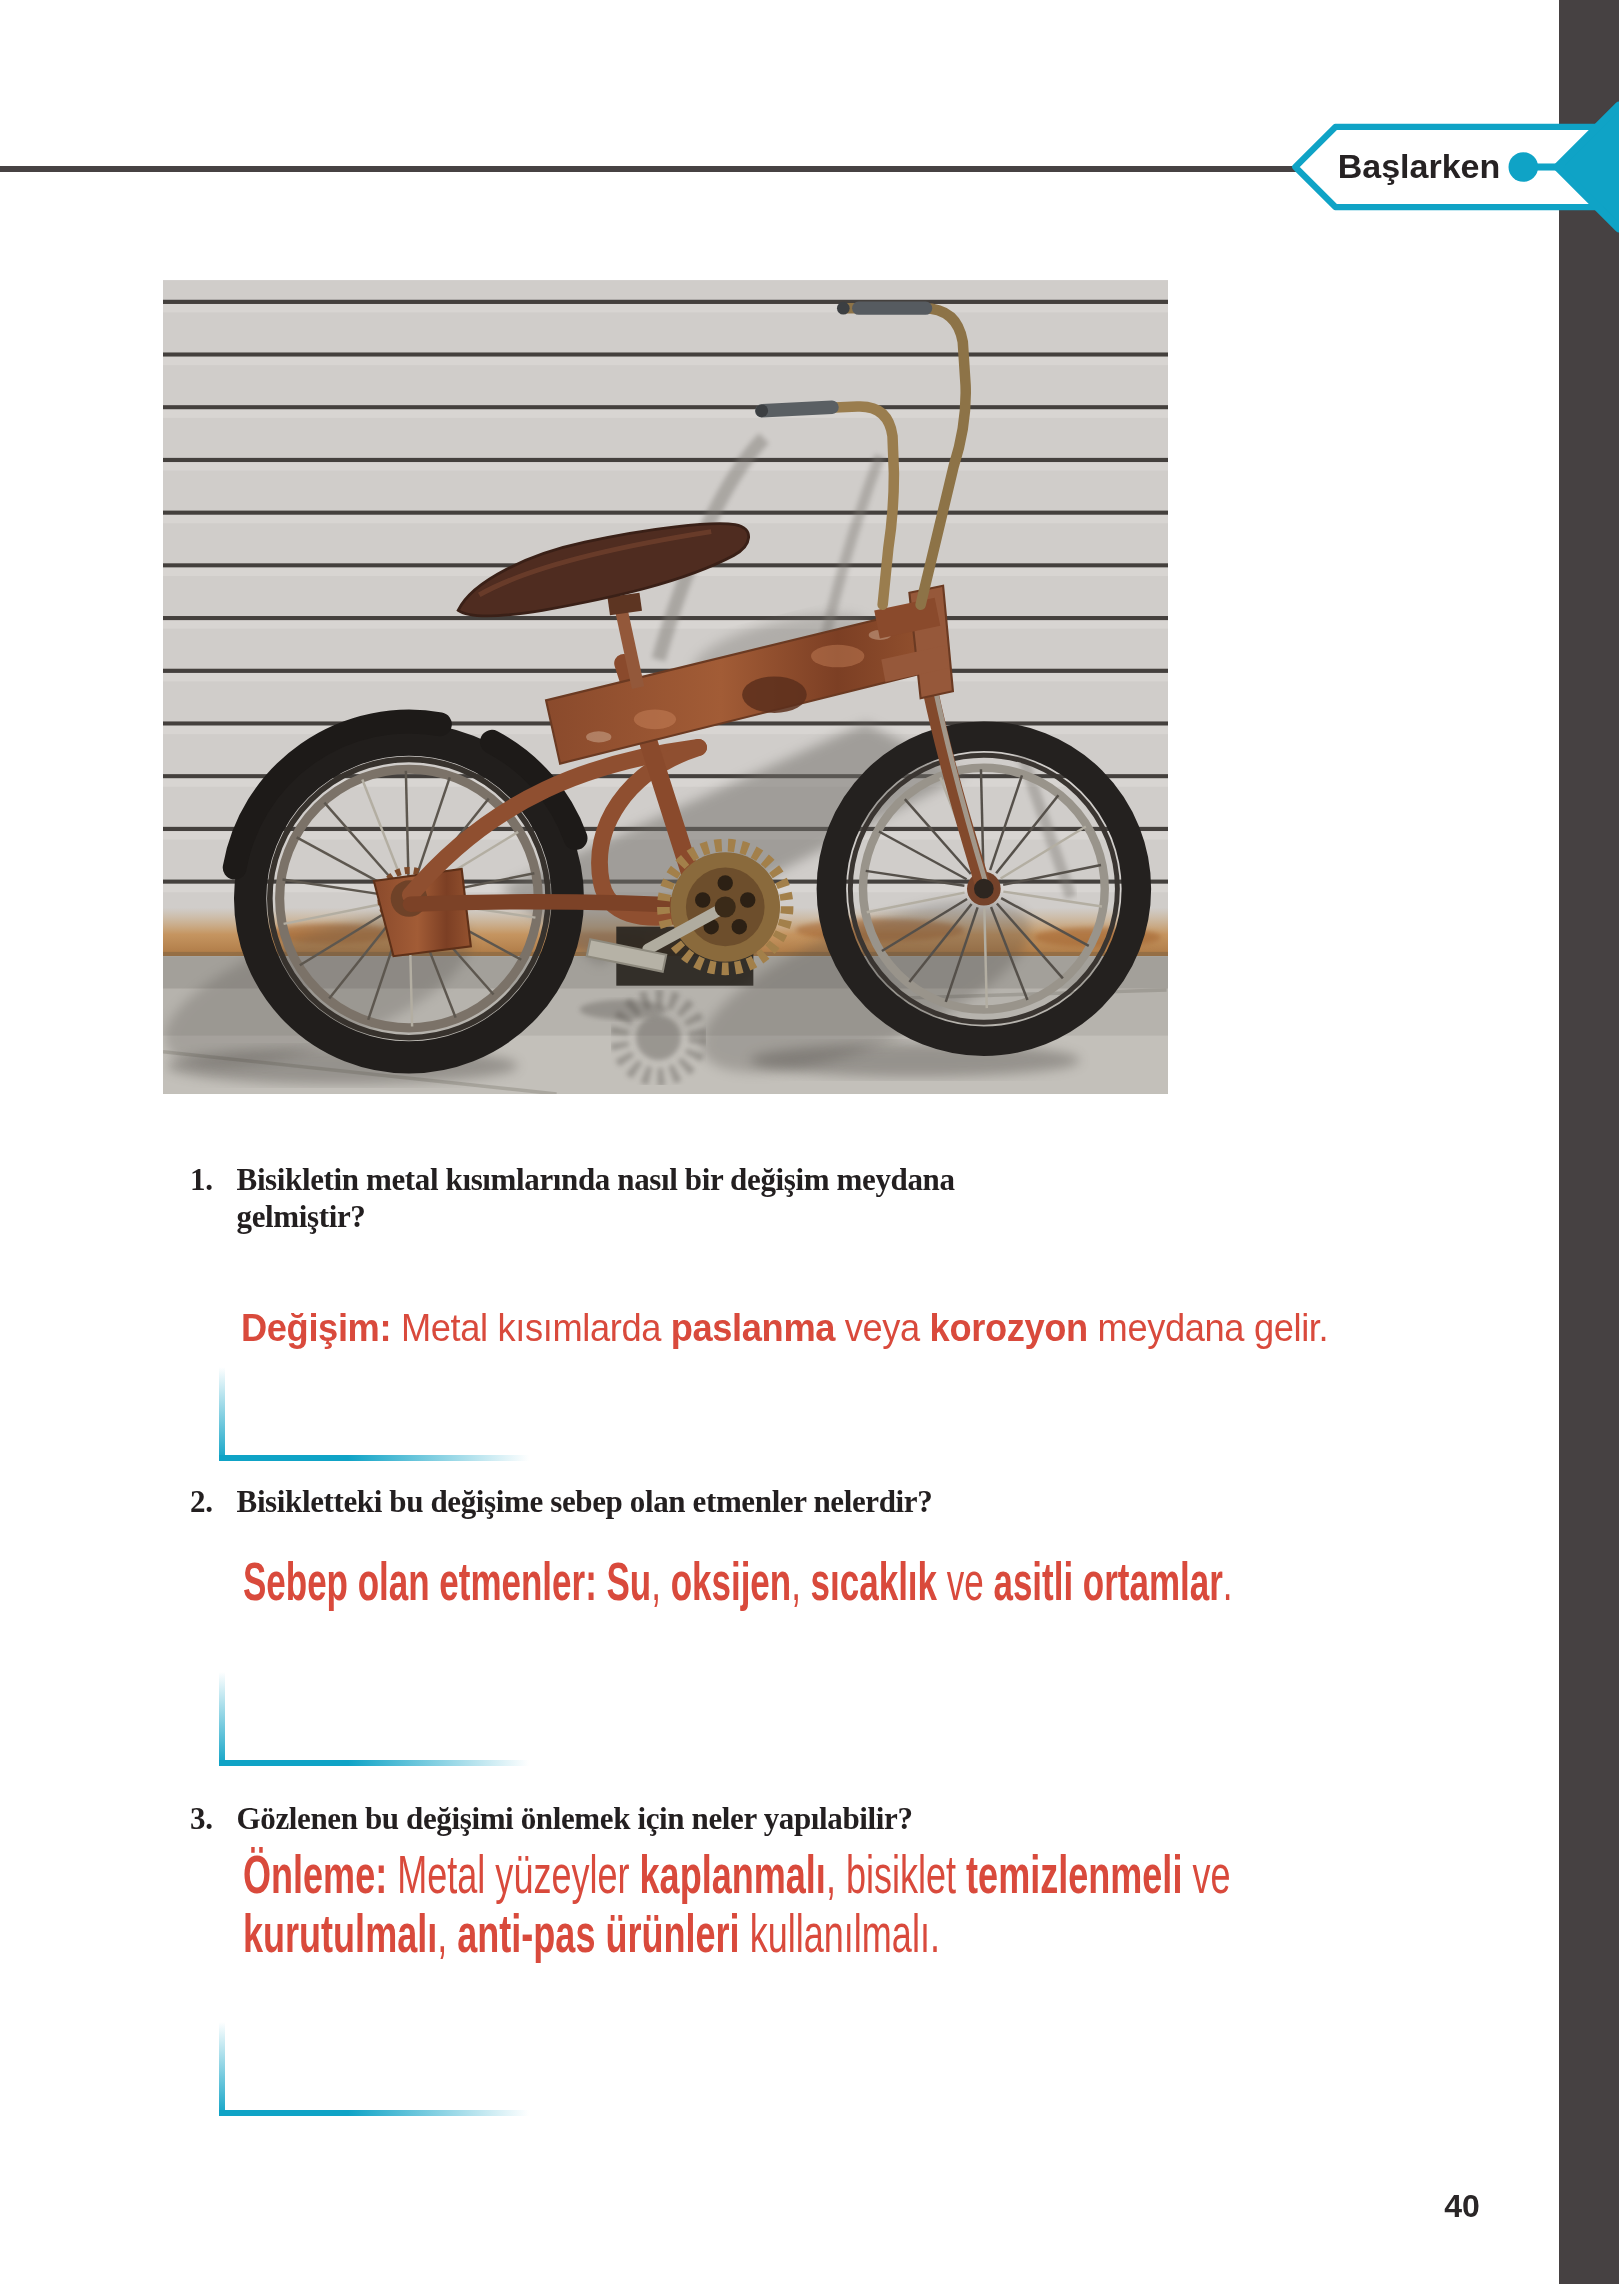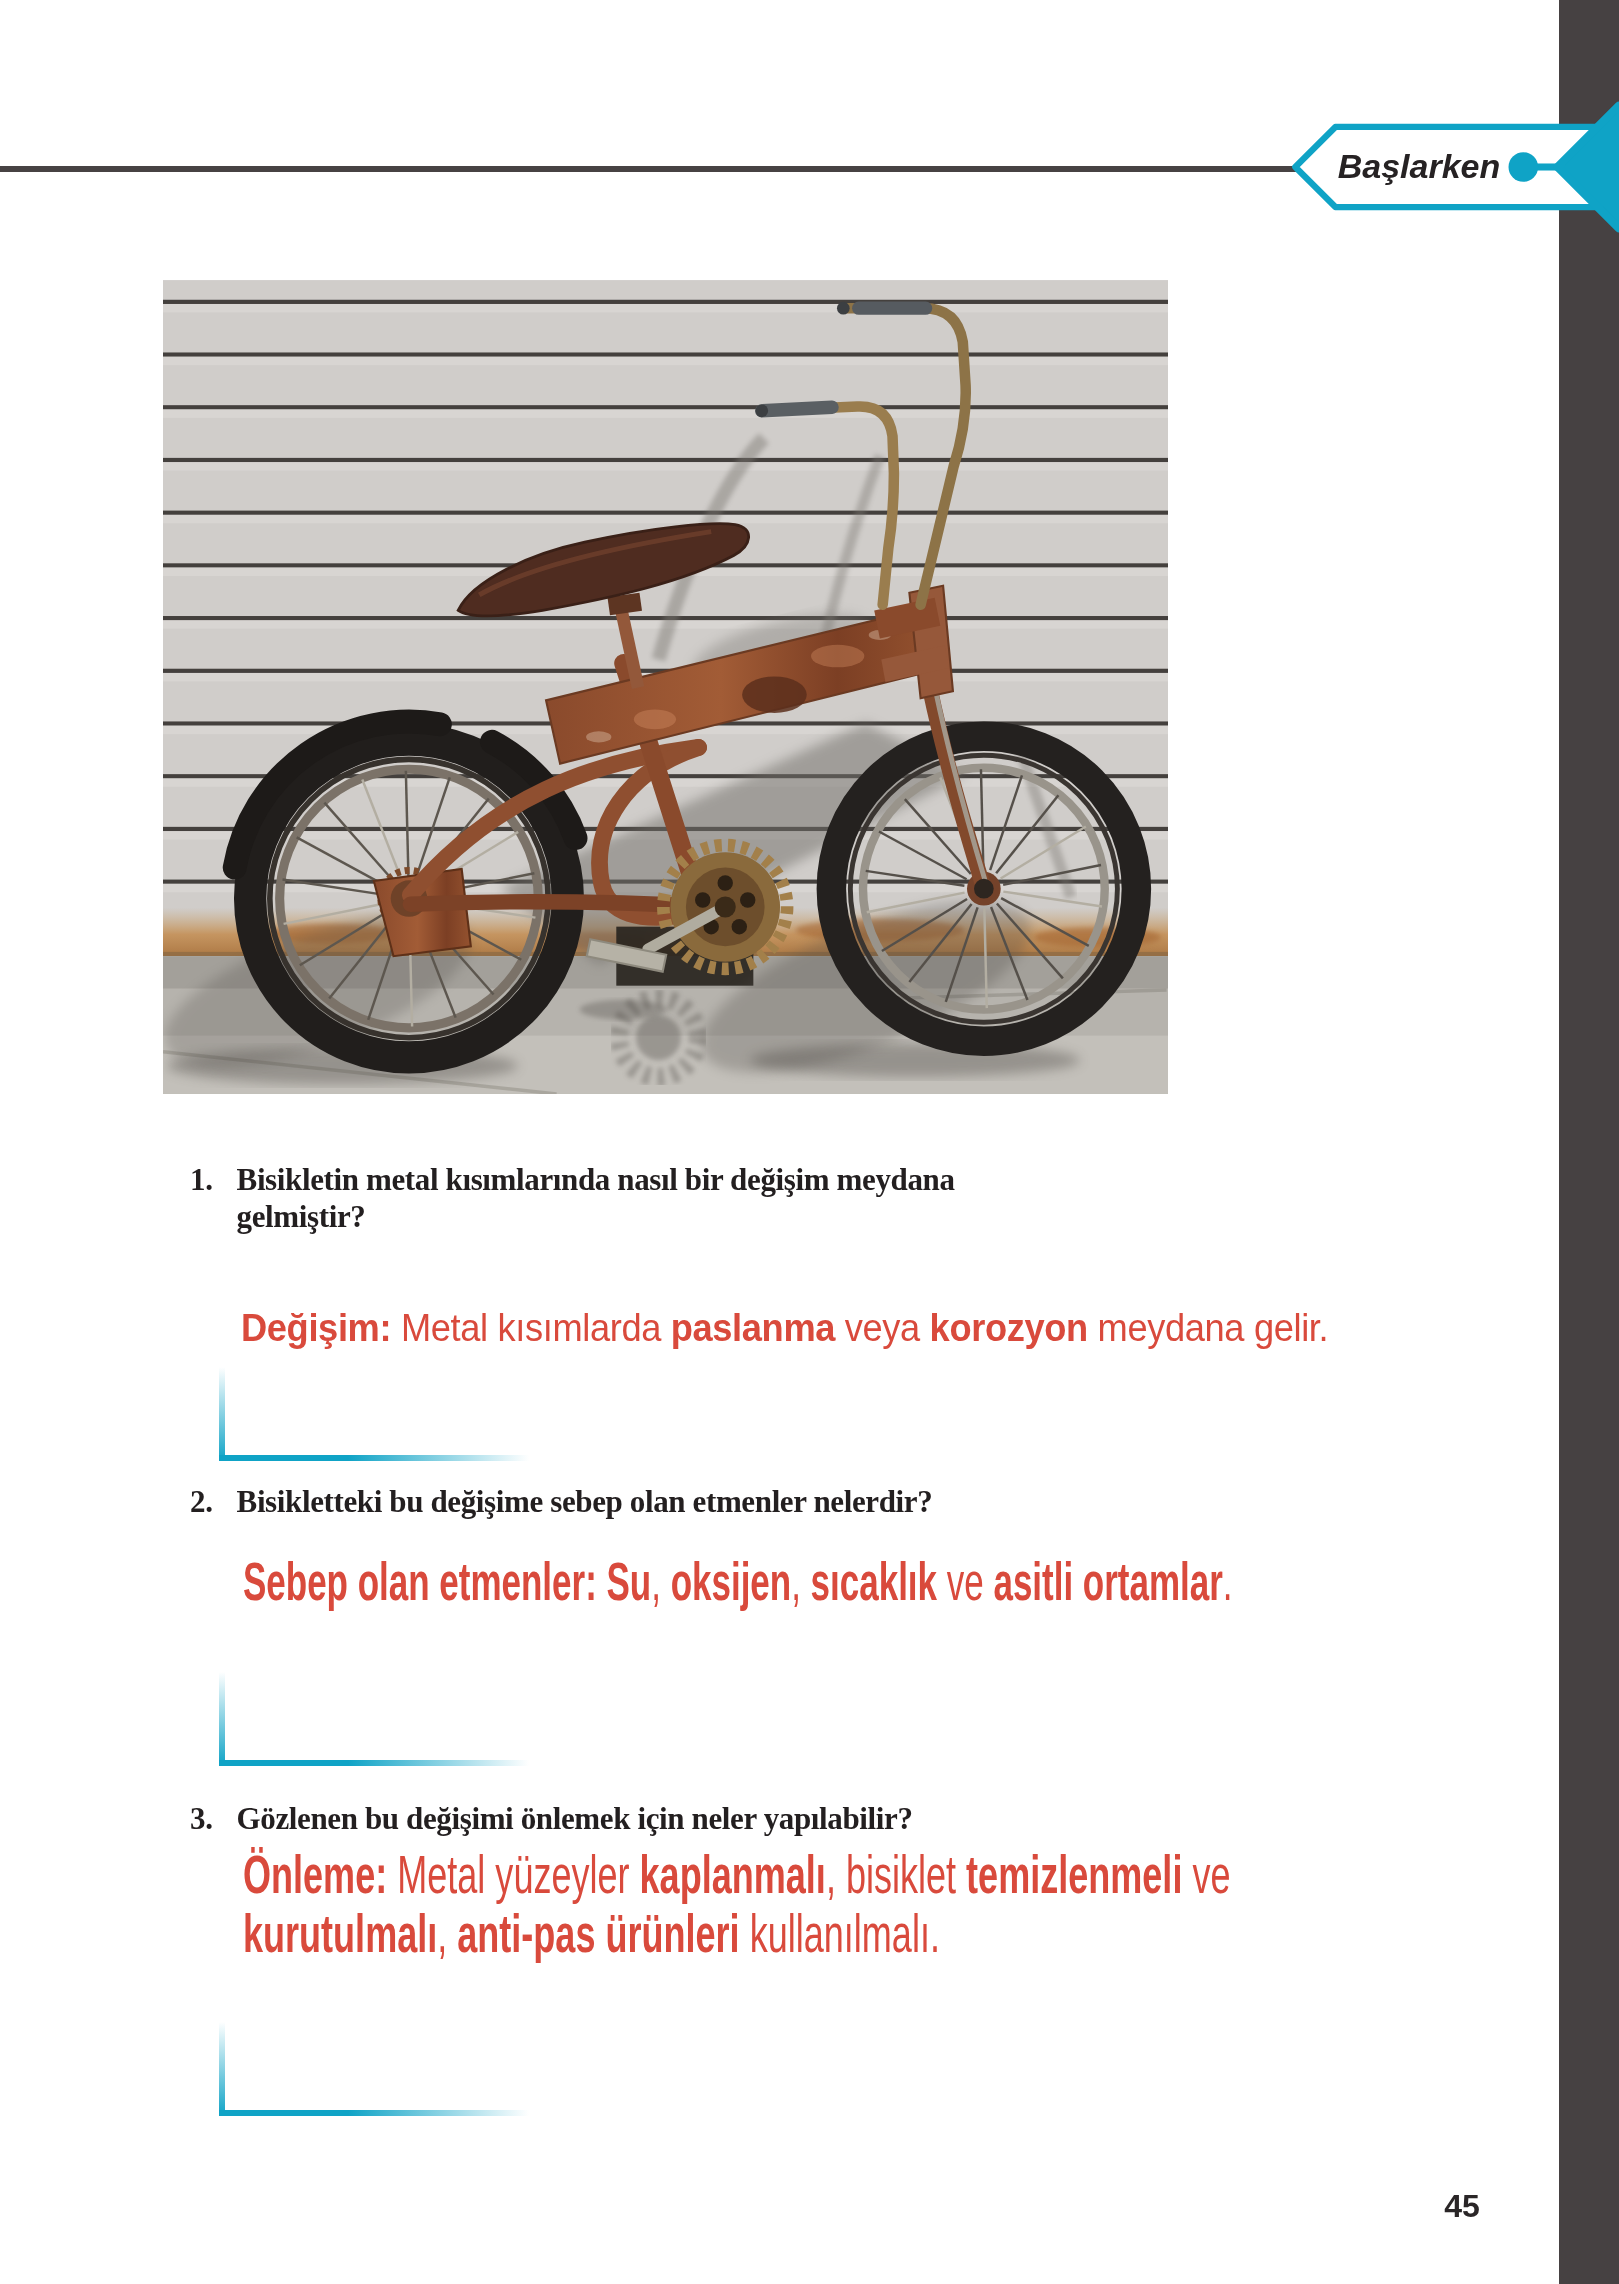--- a/index.html
+++ b/index.html
@@ -7,21 +7,21 @@
        font-family:"Liberation Sans",sans-serif;}
   .abs{position:absolute;}
 
   
   .edge-bar{left:1559px;top:0;width:60px;height:2284px;background:#464142;}
 
   
   .top-rule{left:0;top:166px;width:1297px;height:5.6px;background:#474243;}
   .tab-svg{left:1265px;top:91px;width:366px;height:152px;}
   .tab-label{left:1331px;top:145px;width:176px;height:42px;line-height:42px;text-align:center;
-             font-size:34px;font-weight:bold;color:#262223;font-style:italic;}
+             font-size:34px;font-weight:bold;color:#262223;}
 
   
   .photo{left:163px;top:280px;width:1005px;height:814px;}
 
   
   .q{position:absolute;margin:0;font-family:"Liberation Serif",serif;font-weight:bold;
      font-size:32px;line-height:37px;color:#231f20;letter-spacing:-0.4px;
      padding-left:48px;text-indent:-48px;transform:scaleX(.97);transform-origin:0 0;}
   .q .qn{display:inline-block;width:48px;text-indent:0;}
 
@@ -306,14 +306,14 @@
 <p class="ans a3" style="left:243px;top:1845px;">
   <span><b>Önleme:</b><span> Metal yüzeyler </span><b>kaplanmalı</b><span>, bisiklet </span><b>temizlenmeli</b><span> ve</span></span><br>
   <span><b>kurutulmalı</b><span>, </span><b>anti-pas ürünleri</b><span> kullanılmalı.</span></span>
 </p>
 
 <div class="bracket" style="left:219px;top:2022px;">
   <div class="v"></div>
   <div class="h"></div>
 </div>
 
-<div class="abs page-num">45</div>
+<div class="abs page-num">40</div>
 
 
 </body></html>

